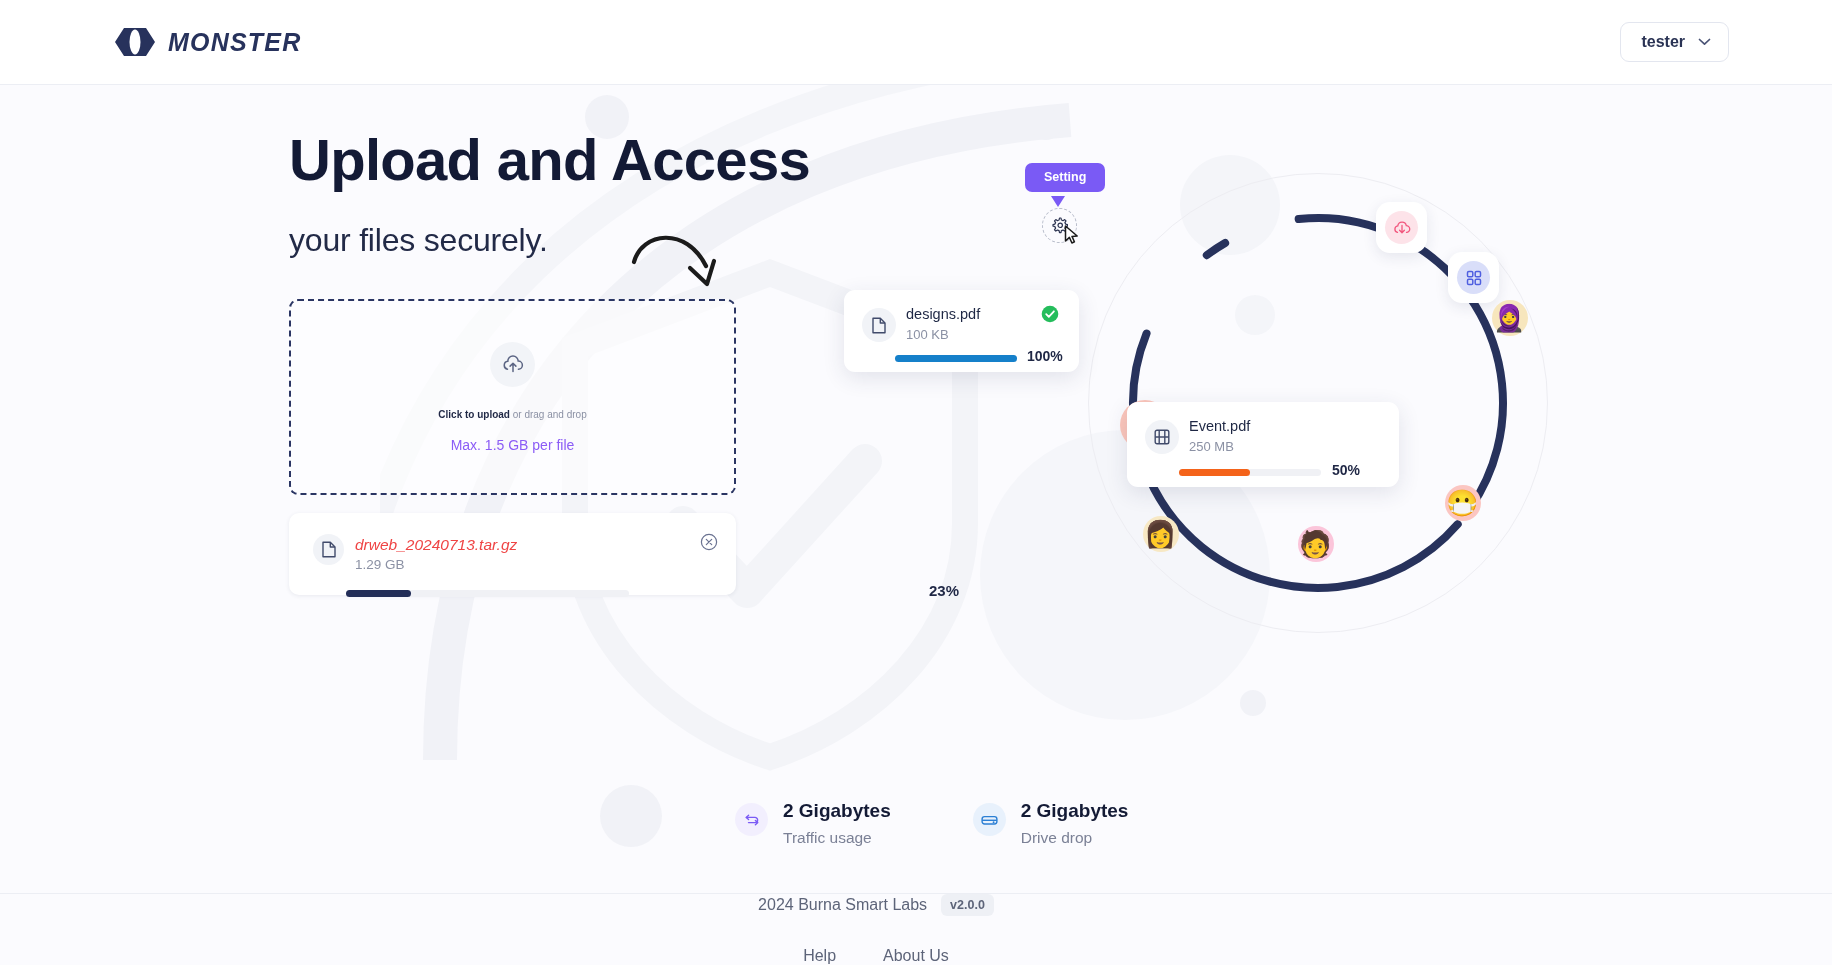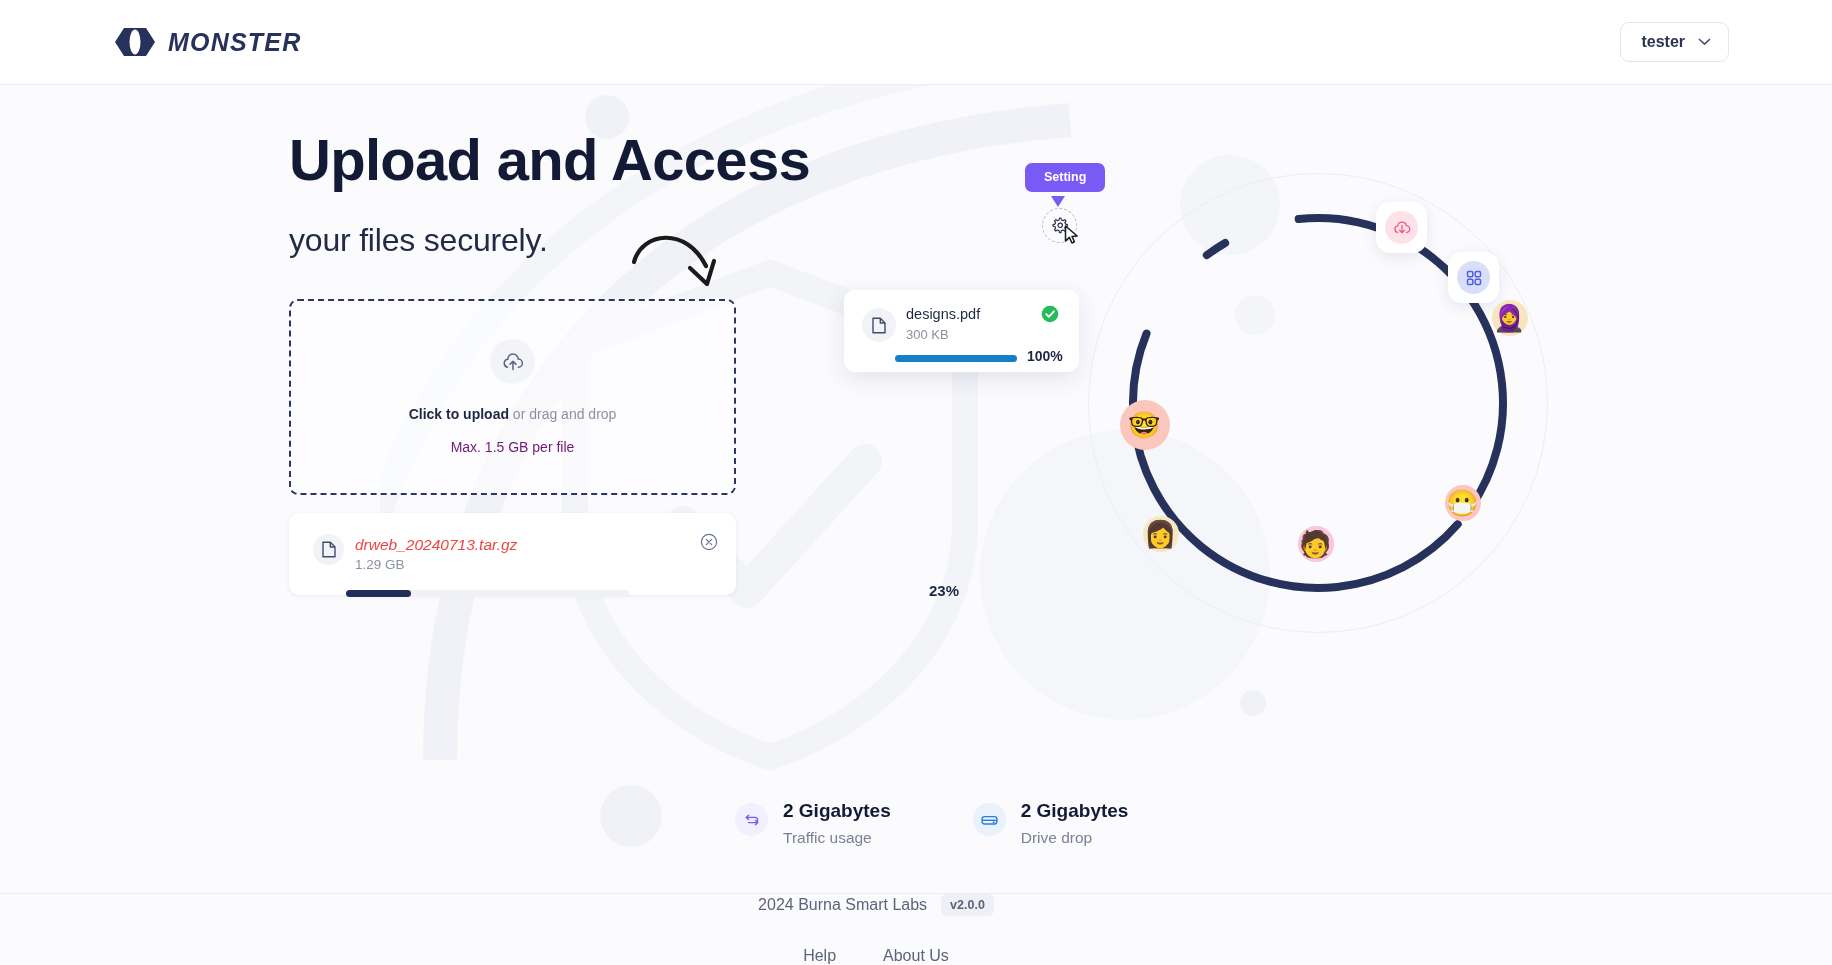--- a/index.html
+++ b/index.html
@@ -54,23 +54,23 @@
   .dropzone {
     position:absolute; left:289px; top:299px; width:447px; height:196px;
     border:2px dashed #2a3563; border-radius:9px; background:rgba(255,255,255,0.55);
     display:flex; flex-direction:column; align-items:center; justify-content:center;
     cursor:pointer; z-index:6;
   }
   .dz-iconwrap {
     width:45px; height:45px; border-radius:50%; background:#f2f4f8;
     display:flex; align-items:center; justify-content:center; margin-bottom:22px;
   }
-  .dz-main { font-size:14px; color:#8b91a4; margin-bottom:17px; }
+  .dz-main { font-size:10px; color:#8b91a4; margin-bottom:17px; }
   .dz-main b { color:#1f2745; font-weight:bold; }
-  .dz-sub { font-size:14px; color:#701a75; }
+  .dz-sub { font-size:14px; color:#8b5cf6; }
 
   
   .file-card {
     position:absolute; left:289px; top:513px; width:447px; height:82px;
     background:#fff; border-radius:10px; box-shadow:0 1px 4px rgba(40,50,90,.09);
     z-index:6;
   }
   .fc-icon {
     position:absolute; left:24px; top:21px; width:31px; height:31px; border-radius:50%;
     background:#f1f3f7; display:flex; align-items:center; justify-content:center;
@@ -300,31 +300,45 @@
     <div class="avatar" id="av4" style="left: 425px; top: 355px; width: 36px; height: 36px; background: rgb(251, 198, 194);">😷</div>
 
     <div class="pop-card" style="left:-176px;top:160px;width:235px;height:82px;">
       <div class="pc-icon">
         <svg width="14" height="17" viewBox="0 0 14 17">
           <path d="M1,1.3 L8.3,1.3 L13,6 L13,15.7 L1,15.7 Z" fill="none" stroke="#414b6b" stroke-width="1.4" stroke-linejoin="round"></path>
           <path d="M8.3,1.3 L8.3,6 L13,6" fill="none" stroke="#414b6b" stroke-width="1.4" stroke-linejoin="round"></path>
         </svg>
       </div>
       <div class="pc-name">designs.pdf</div>
-      <div class="pc-size">300 KB</div>
+      <div class="pc-size">100 KB</div>
       <svg class="pc-check" viewBox="0 0 18 18">
         <circle cx="9" cy="9" r="8.3" fill="#25bd5c"></circle>
         <path d="M5.2,9.2 L7.8,11.8 L12.9,6.3" fill="none" stroke="#ffffff" stroke-width="1.8" stroke-linecap="round" stroke-linejoin="round"></path>
       </svg>
       <div class="pc-track" style="left:51px;top:65px;width:122px;">
         <div class="pc-fill" id="pcFill0" style="width: 100%; background: rgb(21, 128, 202);"></div>
       </div>
       <div class="pc-pct" style="left:183px;top:58px;">100%</div>
     </div>
 
+    <div class="pop-card" style="left:107px;top:272px;width:272px;height:85px;">
+      <div class="pc-icon">
+        <svg width="16" height="16" viewBox="0 0 16 16">
+          <rect x="1.2" y="1.2" width="13.6" height="13.6" rx="1.8" fill="none" stroke="#414b6b" stroke-width="1.4"></rect>
+          <path d="M5.2,1.2 L5.2,14.8 M10.8,1.2 L10.8,14.8 M1.2,8 L14.8,8" stroke="#414b6b" stroke-width="1.4"></path>
+        </svg>
+      </div>
+      <div class="pc-name">Event.pdf</div>
+      <div class="pc-size">250 MB</div>
+      <div class="pc-track" style="left:52px;top:67px;width:142px;">
+        <div class="pc-fill" id="pcFill1" style="width: 50%; background: rgb(244, 99, 26);"></div>
+      </div>
+      <div class="pc-pct" style="left:205px;top:60px;">50%</div>
+    </div>
   </div>
 
   <div class="stats">
     <div class="stat">
       <div class="stat-ic" id="statIc0" style="background: rgb(242, 239, 254);">
         <svg width="16" height="16" viewBox="0 0 16 16">
           <path d="M2.4,5.4 L11,5.4 A2.6,2.6 0 0 1 11,10.6 L4.5,10.6" fill="none" stroke="#7a5af5" stroke-width="1.4" stroke-linecap="round"></path>
           <path d="M4.6,3.2 L2.2,5.4 L4.6,7.6" fill="none" stroke="#7a5af5" stroke-width="1.4" stroke-linecap="round" stroke-linejoin="round"></path>
           <path d="M11.4,12.8 L13.8,10.6 L11.4,8.4" fill="none" stroke="#7a5af5" stroke-width="1.4" stroke-linecap="round" stroke-linejoin="round"></path>
         </svg>

